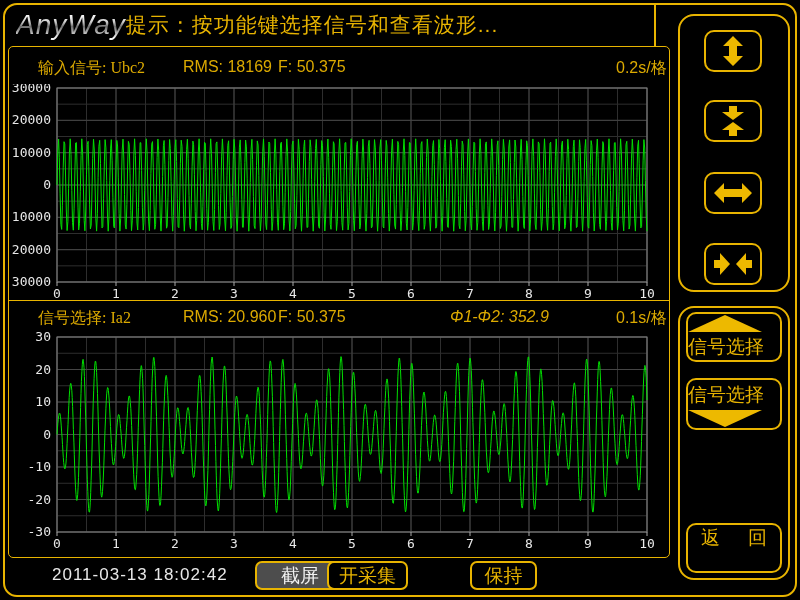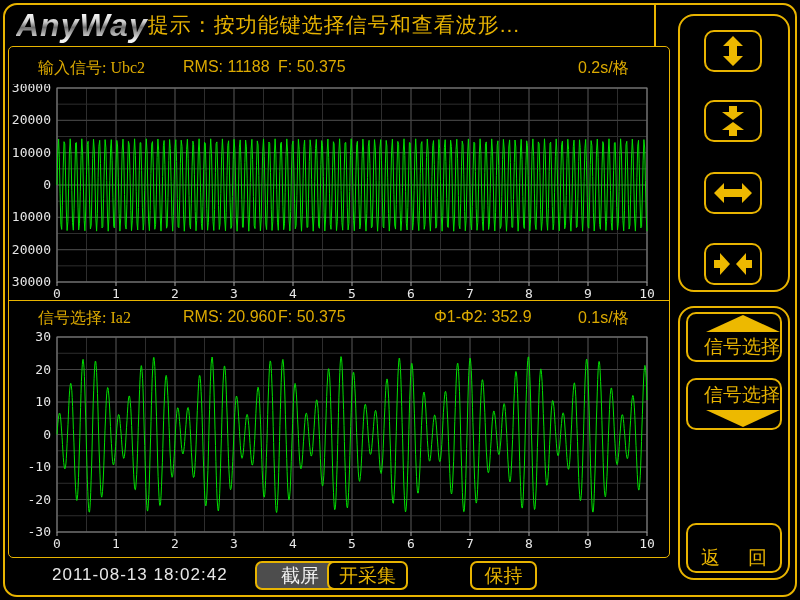--- a/index.html
+++ b/index.html
@@ -3,55 +3,55 @@
 <meta charset="utf-8">
 <style>
   html,body{margin:0;padding:0;background:#000;}
   #screen{position:relative;width:800px;height:600px;background:#000;overflow:hidden;
           font-family:"Liberation Sans",sans-serif;}
   .outer-border{position:absolute;left:3px;top:3px;width:790px;height:590px;
                 border:2px solid #e8b400;border-radius:14px;pointer-events:none;}
   
   .topbar{position:absolute;left:4px;top:4px;width:650px;height:42px;
           border-right:2px solid #e8b400;display:flex;align-items:center;}
-  .logo{margin-left:12px;font-size:32px;font-weight:bold;font-style:italic;letter-spacing:1px;
+  .logo{margin-left:12px;font-size:28px;font-weight:normal;font-style:italic;letter-spacing:1px;
         background:linear-gradient(180deg,#ffffff 15%,#cfcfcf 40%,#6e6e6e 55%,#f2f2f2 90%);
         -webkit-background-clip:text;background-clip:text;color:transparent;}
   .tip{font-size:21px;color:#e8b400;letter-spacing:1px;white-space:nowrap;}
   
   .chart-box{position:absolute;left:8px;top:46px;width:660px;height:510px;
              border:1px solid #e8b400;border-radius:5px;}
   .panel-divider{position:absolute;left:8px;top:300px;width:662px;height:0;
                  border-top:1px solid #e8b400;}
   .hdr{position:absolute;left:10px;width:658px;height:24px;color:#dcaa00;font-size:16px;}
   .hdr span{position:absolute;top:0;white-space:nowrap;}
   #hdr1{top:58px;} #hdr2{top:308px;}
   .h-sig{left:28px;font-family:Liberation Serif, serif;} .h-rms{left:173px;} .h-freq{left:268px;}
-  .h-phase{left:424px;} .h-tb{left:568px;}
+  .h-phase{left:440px;font-style:italic;} .h-tb{left:606px;}
   .chart-svg{position:absolute;left:10px;display:block;}
   #chart1{top:84px;} #chart2{top:332px;}
   
   .datetime{position:absolute;left:52px;top:565px;color:#e8e8e8;font-size:17px;letter-spacing:1px;}
   .sbtn{position:absolute;top:561px;height:29px;box-sizing:border-box;border:2px solid #e8b400;
         border-radius:7px;background:#000;color:#e8b400;font-size:19px;
         display:flex;align-items:center;justify-content:center;cursor:pointer;}
   #btn-screenshot{left:255px;width:90px;background:#4d4d4d;color:#f2f2f2;}
   #btn-acquire{left:327px;width:81px;}
   #btn-hold{left:470px;width:67px;}
   
   .group{position:absolute;border:2px solid #e8b400;border-radius:16px;background:#000;box-sizing:border-box;}
   #groupA{left:678px;top:14px;width:112px;height:278px;}
   #groupB{left:678px;top:306px;width:112px;height:274px;}
   .abtn{position:absolute;left:24px;width:58px;height:42px;box-sizing:border-box;
         border:2px solid #e8b400;border-radius:10px;background:#000;
         display:flex;align-items:center;justify-content:center;cursor:pointer;}
   #abtn1{top:14px;} #abtn2{top:84px;} #abtn3{top:156px;} #abtn4{top:227px;}
   .lbtn{position:absolute;left:6px;width:96px;box-sizing:border-box;border:2px solid #e8b400;
         border-radius:10px;background:#000;color:#e8b400;font-size:19px;
-        display:flex;flex-direction:column;align-items:flex-end;justify-content:center;
+        display:flex;flex-direction:column;align-items:flex-start;justify-content:center;
         gap:2px;cursor:pointer;white-space:nowrap;}
   #lbtn-sig-up{top:4px;height:50px;} #lbtn-sig-down{top:70px;height:52px;}
   #lbtn-channel{top:148px;height:50px;}
   #lbtn-back{top:215px;height:50px;flex-direction:row;justify-content:space-between;padding:0 13px;}
   .tri-up{width:0;height:0;border-left:37px solid transparent;border-right:37px solid transparent;
           border-bottom:17px solid #edb900;}
   .tri-down{width:0;height:0;border-left:37px solid transparent;border-right:37px solid transparent;
             border-top:17px solid #edb900;}
   .icon-svg{display:block;}
 </style>
@@ -64,21 +64,21 @@
   <div class="topbar">
     <span class="logo">AnyWay</span>
     <span class="tip">提示：按功能键选择信号和查看波形...</span>
   </div>
 
   <div class="chart-box"></div>
   <div class="panel-divider"></div>
 
   <div class="hdr" id="hdr1">
     <span class="h-sig">输入信号: Ubc2</span>
-    <span class="h-rms">RMS: 11188</span>
+    <span class="h-rms">RMS: 18169</span>
     <span class="h-freq">F: 50.375</span>
     <span class="h-tb">0.2s/格</span>
   </div>
   <svg id="chart1" class="chart-svg" width="660" height="216">
       <line x1="47" y1="4" x2="47" y2="198" stroke="#2e2e2e"></line>
       <line x1="76.5" y1="4" x2="76.5" y2="198" stroke="#2e2e2e"></line>
       <line x1="106" y1="4" x2="106" y2="198" stroke="#2e2e2e"></line>
       <line x1="135.5" y1="4" x2="135.5" y2="198" stroke="#2e2e2e"></line>
       <line x1="165" y1="4" x2="165" y2="198" stroke="#2e2e2e"></line>
       <line x1="194.5" y1="4" x2="194.5" y2="198" stroke="#2e2e2e"></line>
@@ -247,21 +247,21 @@
       <text x="637" y="216" text-anchor="middle" font-size="13" font-family="&quot;DejaVu Sans Mono&quot;, monospace" fill="#e8e8e8">10</text>
       <text x="41" y="9" text-anchor="end" font-size="13" font-family="&quot;DejaVu Sans Mono&quot;, monospace" fill="#e8e8e8">30</text>
       <text x="41" y="41.5" text-anchor="end" font-size="13" font-family="&quot;DejaVu Sans Mono&quot;, monospace" fill="#e8e8e8">20</text>
       <text x="41" y="74" text-anchor="end" font-size="13" font-family="&quot;DejaVu Sans Mono&quot;, monospace" fill="#e8e8e8">10</text>
       <text x="41" y="106.5" text-anchor="end" font-size="13" font-family="&quot;DejaVu Sans Mono&quot;, monospace" fill="#e8e8e8">0</text>
       <text x="41" y="139" text-anchor="end" font-size="13" font-family="&quot;DejaVu Sans Mono&quot;, monospace" fill="#e8e8e8">-10</text>
       <text x="41" y="171.5" text-anchor="end" font-size="13" font-family="&quot;DejaVu Sans Mono&quot;, monospace" fill="#e8e8e8">-20</text>
       <text x="41" y="204" text-anchor="end" font-size="13" font-family="&quot;DejaVu Sans Mono&quot;, monospace" fill="#e8e8e8">-30</text>
     </svg>
 
-  <span class="datetime">2011-08-13 18:02:42</span>
+  <span class="datetime">2011-03-13 18:02:42</span>
   <div class="sbtn" id="btn-screenshot">截屏</div>
   <div class="sbtn" id="btn-acquire">开采集</div>
   <div class="sbtn" id="btn-hold">保持</div>
 
   <div class="group" id="groupA">
     <div class="abtn" id="abtn1">
       <svg class="icon-svg" width="40" height="32" viewBox="0 0 40 32">
         <polygon points="20,1 30,11 24,11 24,21 30,21 20,31 10,21 16,21 16,11 10,11" fill="#edb900"></polygon>
       </svg>
     </div>

